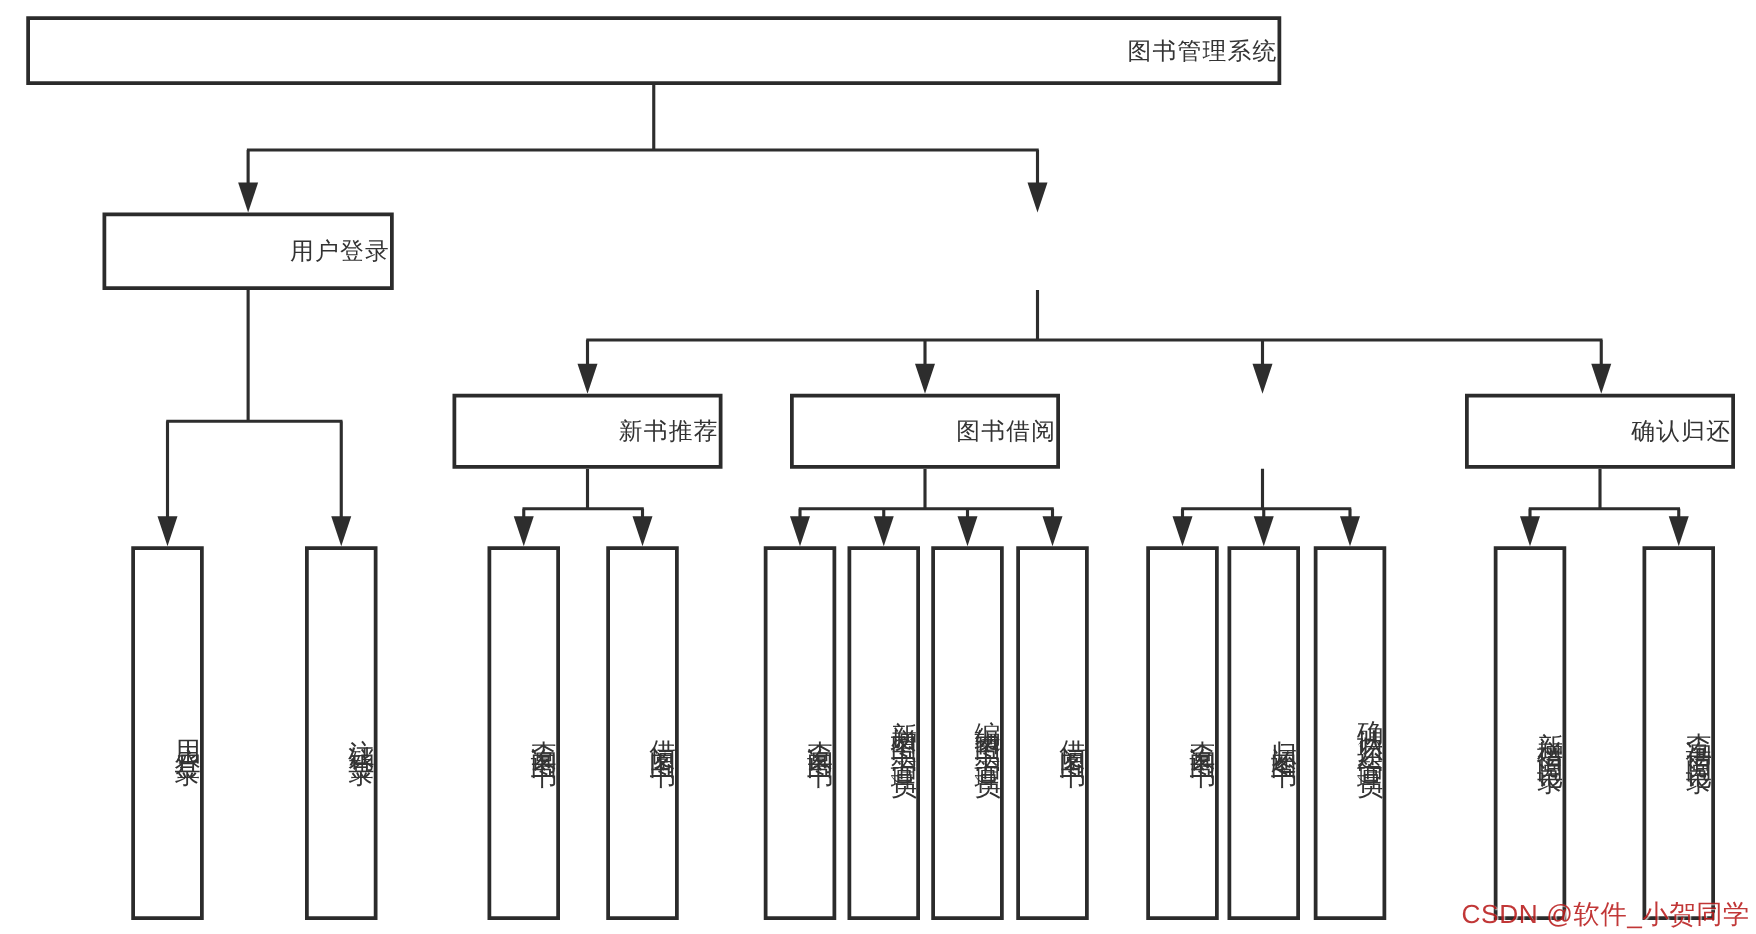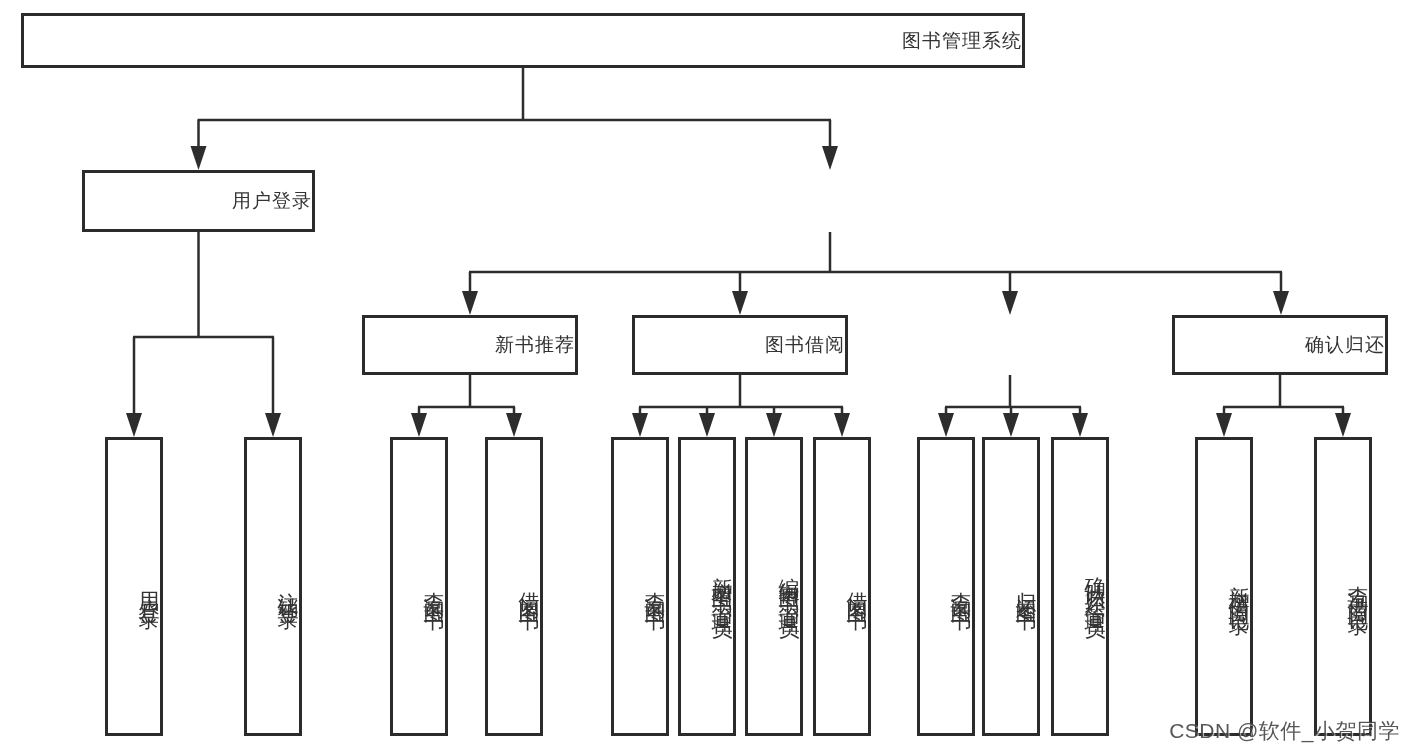--- a/index.html
+++ b/index.html
@@ -48,21 +48,21 @@
     font-size: 21px;
     line-height: 1;
     letter-spacing: 6px;
     max-height: 288px;
   }
   .watermark {
     position: absolute;
     right: 5px;
     bottom: 2px;
     font-size: 21px;
-    color: #404040;
+    color: #b91c1c;
     opacity: 0.88;
     letter-spacing: 0.5px;
     text-shadow: 1px 1px 1px rgba(255,255,255,0.85);
     white-space: nowrap;
     pointer-events: none;
   }
 </style>
 </head>
 <body>
 

